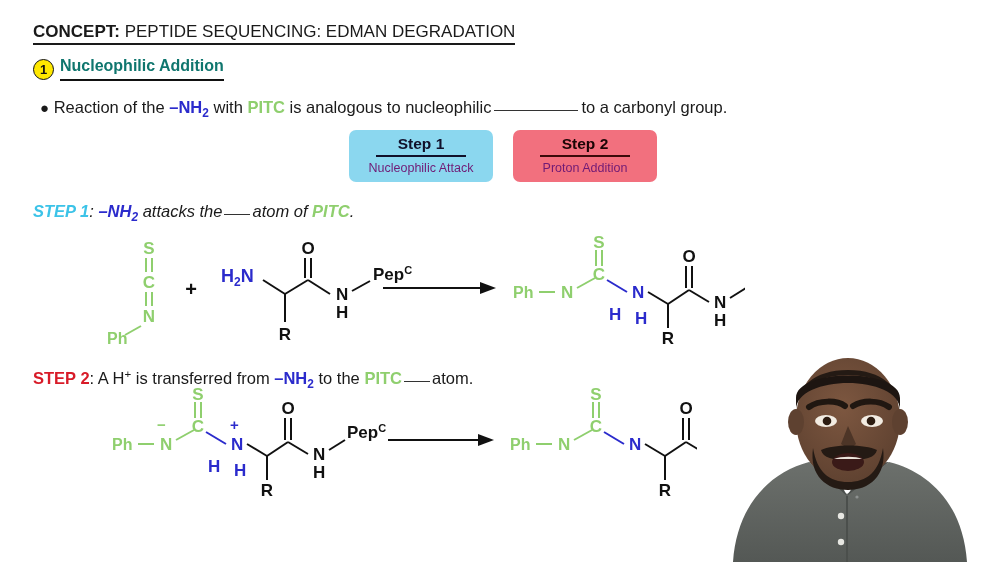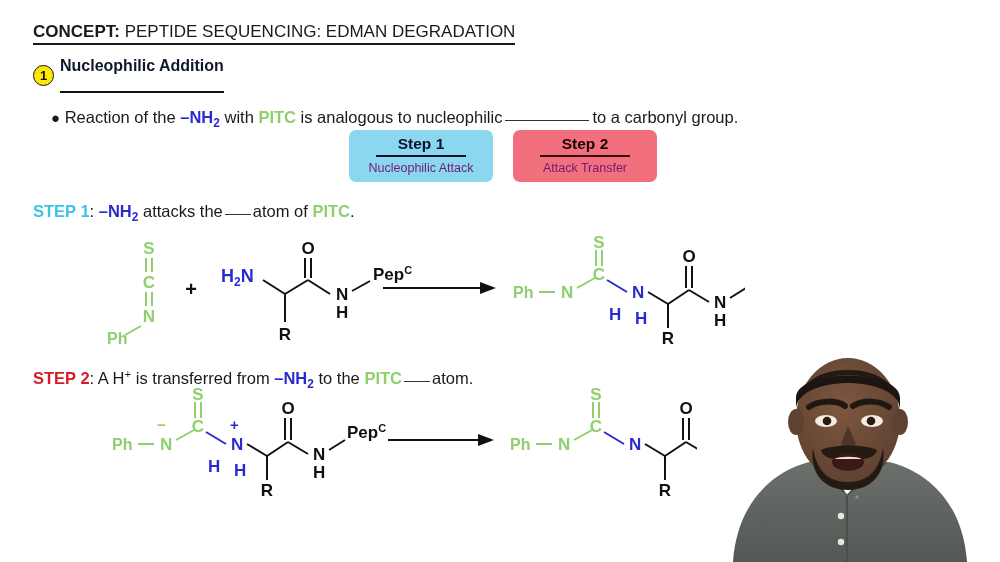--- a/index.html
+++ b/index.html
@@ -49,34 +49,33 @@
     font-weight: bold;
     color: #111111;
     display: flex;
     align-items: center;
     justify-content: center;
     line-height: 1;
   }
   .subhead-text {
     font-size: 16px;
     font-weight: bold;
-    color: #0f172a;
+    color: #0f766e;
     border-bottom: 2px solid #111111;
-    padding-bottom: 16px;
+    padding-bottom: 4px;
     white-space: nowrap;
   }
 
   .bullet-line {
     position: absolute;
-    left: 51px;
+    left: 40px;
     top: 98px;
     font-size: 16.5px;
     color: #1a1a1a;
     white-space: nowrap;
-    margin-top: 10px;
   }
   .bullet-dot { font-size: 15px; }
   .nh2 { color: #2b2bcc; font-weight: 600; }
   .pitc { color: #8fcf6e; font-weight: 600; }
   .blank-sm {
     display: inline-block;
     width: 84px;
     border-bottom: 1.6px solid #333;
     margin: 0 3px 0 3px;
     vertical-align: 2px;
@@ -117,21 +116,21 @@
     margin-top: 4px;
   }
 
   
   .step-line {
     position: absolute;
     font-size: 16.5px;
     color: #1a1a1a;
     white-space: nowrap;
   }
-  .step-line.one { left: 33px; top: 202px; }
+  .step-line.one { left: 33px; top: 202px; font-style: italic; }
   .step-line.two { left: 33px; top: 367px; }
   .step-tag-1 { color: #3cc3e8; font-weight: bold; }
   .step-tag-2 { color: #d81b28; font-weight: bold; }
 
   
   .rxn { position: absolute; }
   .rxn1 { left: 105px; top: 236px; }
   .rxn2 { left: 100px; top: 388px; }
 
   
@@ -167,21 +166,21 @@
     <span class="pitc">PITC</span>
     <span>is analogous to nucleophilic</span><span class="blank-sm"></span><span>to a carbonyl group.</span>
   </div>
 
   <div class="chip chip-1">
     <div class="chip-title">Step 1</div>
     <div class="chip-sub">Nucleophilic Attack</div>
   </div>
   <div class="chip chip-2">
     <div class="chip-title">Step 2</div>
-    <div class="chip-sub">Attack Transfer</div>
+    <div class="chip-sub">Proton Addition</div>
   </div>
 
   <div class="step-line one">
     <span class="step-tag-1">STEP 1</span><span>:</span>
     <span class="nh2"><span>–NH</span><sub>2</sub></span>
     <span>attacks the</span><span class="blank-xs"></span><span>atom of</span>
     <span class="pitc">PITC</span><span>.</span>
   </div>
 
   <div class="rxn rxn1">

